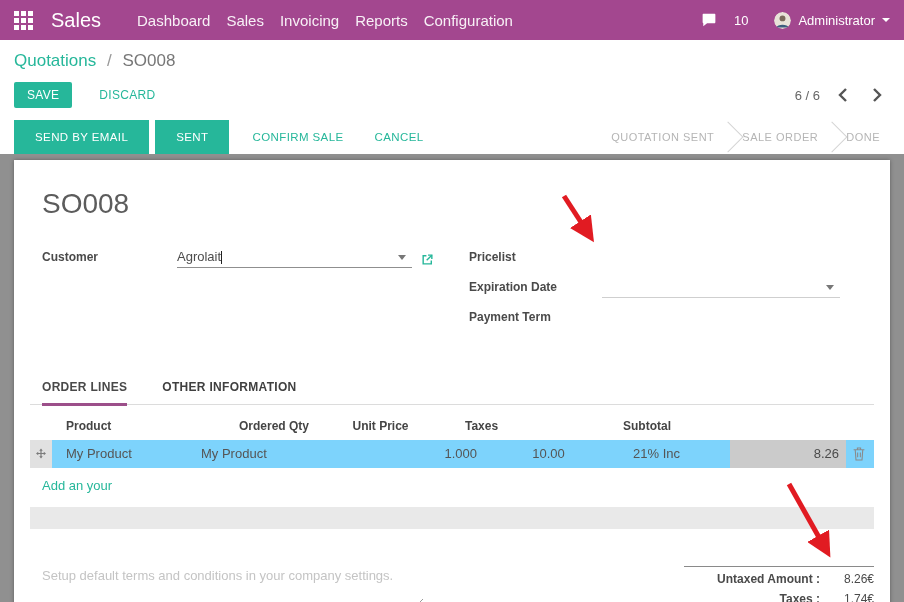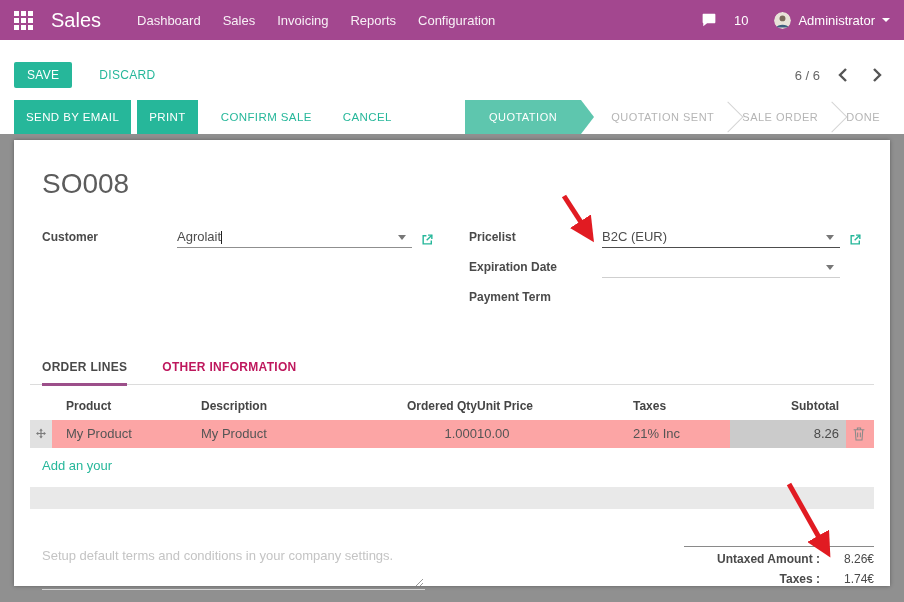--- a/index.html
+++ b/index.html
@@ -14,42 +14,42 @@
 
   
   .navbar {
     height: 40px; background: #a3478f;
     display: flex; align-items: center;
     padding: 0 14px; color: #fff;
   }
   .grid-icon { display: grid; grid-template-columns: repeat(3,5px); grid-gap: 2px; cursor: pointer; }
   .grid-icon i { width: 5px; height: 5px; background: #fff; }
   .brand { font-size: 20px; font-weight: 400; color: #fff; margin: 0 36px 0 18px; }
-  .nav-menu { display: flex; gap: 22px; font-size: 13px; color: rgba(255,255,255,.92); }
+  .nav-menu { display: flex; gap: 16px; font-size: 15px; color: rgba(255,255,255,.92); }
   .nav-menu span { cursor: pointer; }
   .nav-right { margin-left: auto; display: flex; align-items: center; font-size: 13px; }
   .msg { display: flex; align-items: center; gap: 17px; margin-right: 26px; }
   .avatar { width: 17px; height: 17px; border-radius: 50%; overflow: hidden; display: inline-block; margin-right: 7px; }
   .user-caret { width: 0; height: 0; border-left: 4px solid transparent; border-right: 4px solid transparent; border-top: 4px solid #fff; margin-left: 7px; }
 
   
   .control-panel { background: #fff; padding: 11px 14px 0; }
   .breadcrumb { font-size: 17px; }
   .bc-link { color: #26b79a; cursor: pointer; }
   .bc-sep { color: #999; margin: 0 6px; }
   .bc-current { color: #777; }
   .cp-row2 { display: flex; align-items: center; margin-top: 11px; }
   .btn-save { background: #26b79a; color: #fff; border: none; border-radius: 2px; font-size: 12px; letter-spacing: .3px; padding: 6px 13px; font-family: inherit; cursor: pointer; }
   .btn-discard { background: none; border: none; color: #26b79a; font-size: 12px; letter-spacing: .3px; margin-left: 27px; font-family: inherit; cursor: pointer; }
   .pager { margin-left: auto; display: flex; align-items: center; gap: 10px; color: #666; font-size: 13px; }
   .pager-btn { background: none; border: none; padding: 0 8px; cursor: pointer; line-height: 0; }
 
   
   .action-bar { display: flex; align-items: stretch; height: 34px; margin-top: 12px; }
-  .btn-prim { background: #26b79a; color: #fff; border: none; font-size: 11.5px; letter-spacing: .4px; padding: 0 12px; margin-right: 6px; font-family: inherit; cursor: pointer; }
+  .btn-prim { background: #26b79a; color: #fff; border: none; font-size: 11.5px; letter-spacing: .4px; padding: 0 21px; margin-right: 6px; font-family: inherit; cursor: pointer; }
   .btn-flat { background: none; border: none; color: #26b79a; font-size: 11.5px; letter-spacing: .4px; padding: 0 14px; margin-left: 3px; font-family: inherit; cursor: pointer; }
   .statusbar { margin-left: auto; display: flex; align-items: stretch; }
   .step { display: flex; align-items: center; font-size: 11px; letter-spacing: .5px; color: #b5b5b5; padding: 0 14px; position: relative; cursor: pointer; white-space: nowrap; }
   .step.active { background: #5ec6ae; color: #fff; padding: 0 24px; margin-right: 16px; }
   .step.active::after { content: ""; position: absolute; right: -13px; top: 0; border-top: 17px solid transparent; border-bottom: 17px solid transparent; border-left: 13px solid #5ec6ae; }
   .chev-sep { width: 22px; height: 22px; border-top: 1px solid #d4d4d4; border-right: 1px solid #d4d4d4; transform: rotate(45deg); align-self: center; margin: 0 -11px; }
   .step:last-child { padding-right: 10px; }
 
   
   .sheet { margin: 6px 14px 0; background: #fff; height: 446px; padding: 16px; box-shadow: 0 0 4px rgba(0,0,0,.35); position: relative; }
@@ -66,35 +66,35 @@
   .field { flex: 1; display: flex; align-items: flex-end; border-bottom: 1px solid #cfcfcf; padding: 0 4px 3px 0; min-height: 20px; gap: 28px; }
   .field.line-med { border-bottom-color: #8f8f8f; }
   .field.line-dark { border-bottom-color: #4d4d4d; }
   .fvalue { flex: 1; font-size: 13px; color: #4c4c4c; white-space: nowrap; }
   .text-cursor { display: inline-block; width: 1px; height: 13px; background: #222; vertical-align: text-bottom; }
   .dd-caret { width: 0; height: 0; border-left: 4px solid transparent; border-right: 4px solid transparent; border-top: 5px solid #777; margin: 0 2px 4px 6px; cursor: pointer; }
   .ext-link { margin: 0 0 2px 9px; cursor: pointer; line-height: 0; }
 
   
   .tabs { margin-top: 43px; border-bottom: 1px solid #dcdcdc; padding: 0 12px; display: flex; gap: 35px; }
-  .tab { font-size: 12px; font-weight: 700; letter-spacing: .3px; color: #be185d; padding-bottom: 9px; cursor: pointer; }
+  .tab { font-size: 12px; font-weight: 700; letter-spacing: .3px; color: #404040; padding-bottom: 9px; cursor: pointer; }
   .tab.active { color: #494949; border-bottom: 3px solid #9c4f8a; margin-bottom: -2px; }
 
   
   .olist { margin-top: 9px; }
   .thead { display: flex; font-size: 12px; font-weight: 700; color: #454545; padding: 5px 0 7px; }
   .c-handle { width: 22px; flex: none; }
   .c-product { width: 145px; flex: none; padding-left: 14px; }
   .c-desc { width: 168px; flex: none; padding-left: 4px; }
   .c-qty { width: 112px; flex: none; text-align: right; }
-  .c-price { width: 143px; flex: none; text-align: left; }
+  .c-price { width: 143px; flex: none; text-align: center; }
   .c-tax { width: 110px; flex: none; padding-left: 13px; }
   .c-sub { width: 116px; flex: none; text-align: right; padding-right: 7px; }
   .c-del { width: 26px; flex: none; text-align: center; }
-  .trow { display: flex; align-items: stretch; background: #fca5a5; height: 28px; font-size: 13px; color: #555; line-height: 28px; }
+  .trow { display: flex; align-items: stretch; background: #7dd3fc; height: 28px; font-size: 13px; color: #555; line-height: 28px; }
   .trow .c-handle { background: #e1e1e1; display: flex; align-items: center; justify-content: center; cursor: move; }
   .trow .c-sub { background: #cbcbcb; color: #4a4a4a; }
   .trow .c-del { display: flex; align-items: center; justify-content: center; line-height: 0; cursor: pointer; }
   .add-item { display: inline-block; color: #26b79a; font-size: 13px; margin: 10px 0 0 12px; cursor: pointer; }
   .empty-bar { margin-top: 13px; height: 22px; background: #e9e9e9; }
 
   
   .bottom { display: flex; justify-content: space-between; margin-top: 37px; padding-left: 12px; }
   .terms { width: 383px; position: relative; border-bottom: 1px solid #d4d4d4; height: 44px; cursor: text; }
   .terms-ph { font-size: 13px; color: #c4c4c4; }
@@ -145,45 +145,49 @@
           <circle cx="12" cy="9" r="4.2" fill="#7a6a5c"></circle>
           <path d="M3 22c1.5-5.5 16.5-5.5 18 0z" fill="#3d5c7e"></path>
         </svg>
     </span>
     <span>Administrator</span>
     <span class="user-caret"></span>
   </div>
 </div>
 
 <div class="control-panel">
+  <div class="breadcrumb">
+    <span class="bc-link">Quotations</span>
+    <span class="bc-sep">/</span>
+    <span class="bc-current">SO008</span>
+  </div>
   <div class="cp-row2">
     <button class="btn-save">SAVE</button>
     <button class="btn-discard">DISCARD</button>
     <div class="pager">
       <span>6 / 6</span>
       <button class="pager-btn">
         <svg width="9" height="14" viewBox="0 0 9 14">
             <path d="M8 1L2 7l6 6" fill="none" stroke="#555" stroke-width="2.4"></path>
           </svg>
       </button>
       <button class="pager-btn">
         <svg width="9" height="14" viewBox="0 0 9 14">
             <path d="M1 1l6 6-6 6" fill="none" stroke="#555" stroke-width="2.4"></path>
           </svg>
       </button>
     </div>
   </div>
 
   <div class="action-bar">
     <button class="btn-prim">SEND BY EMAIL</button>
-    <button class="btn-prim">PRINT</button>
+    <button class="btn-prim">SENT</button>
     <button class="btn-flat">CONFIRM SALE</button>
     <button class="btn-flat">CANCEL</button>
     <div class="statusbar">
-      <span class="step active">QUOTATION</span>
       <span class="step">QUOTATION SENT</span>
       <span class="chev-sep"></span>
       <span class="step">SALE ORDER</span>
       <span class="chev-sep"></span>
       <span class="step">DONE</span>
     </div>
   </div>
 </div>
 
 <div class="sheet">
@@ -204,33 +208,20 @@
                 <path d="M13 4h7v7"></path>
                 <path d="M20 4l-9.5 9.5"></path>
               </svg>
           </span>
         </div>
       </div>
     </div>
     <div class="group-right">
       <div class="frow">
         <span class="flabel">Pricelist</span>
-        <div class="fwrap">
-          <div class="field line-dark">
-            <span class="fvalue">B2C (EUR)</span>
-            <span class="dd-caret"></span>
-          </div>
-          <span class="ext-link">
-            <svg width="13" height="13" viewBox="0 0 24 24" fill="none" stroke="#26b79a" stroke-width="2.6">
-                <path d="M10 5H4v15h15v-6"></path>
-                <path d="M13 4h7v7"></path>
-                <path d="M20 4l-9.5 9.5"></path>
-              </svg>
-          </span>
-        </div>
       </div>
       <div class="frow">
         <span class="flabel">Expiration Date</span>
         <div class="fwrap" style="padding-right:22px">
           <div class="field">
             <span class="fvalue"></span>
             <span class="dd-caret"></span>
           </div>
         </div>
       </div>
@@ -242,21 +233,20 @@
 
   <div class="tabs">
     <span class="tab active">ORDER LINES</span>
     <span class="tab">OTHER INFORMATION</span>
   </div>
 
   <div class="olist">
     <div class="thead">
       <span class="c-handle"></span>
       <span class="c-product">Product</span>
-      <span class="c-desc">Description</span>
       <span class="c-qty">Ordered Qty</span>
       <span class="c-price">Unit Price</span>
       <span class="c-tax">Taxes</span>
       <span class="c-sub">Subtotal</span>
       <span class="c-del"></span>
     </div>
     <div class="trow">
       <span class="c-handle">
         <svg width="12" height="12" viewBox="0 0 24 24">
             <path d="M12 1l3.5 4.5h-2.3v4.3h4.3V7.5L22 11l-4.5 3.5v-2.3h-4.3v4.3h2.3L12 21l-3.5-4.5h2.3v-4.3H6.5v2.3L2 11l4.5-3.5v2.3h4.3V5.5H8.5z" fill="#7b7b7b"></path>

